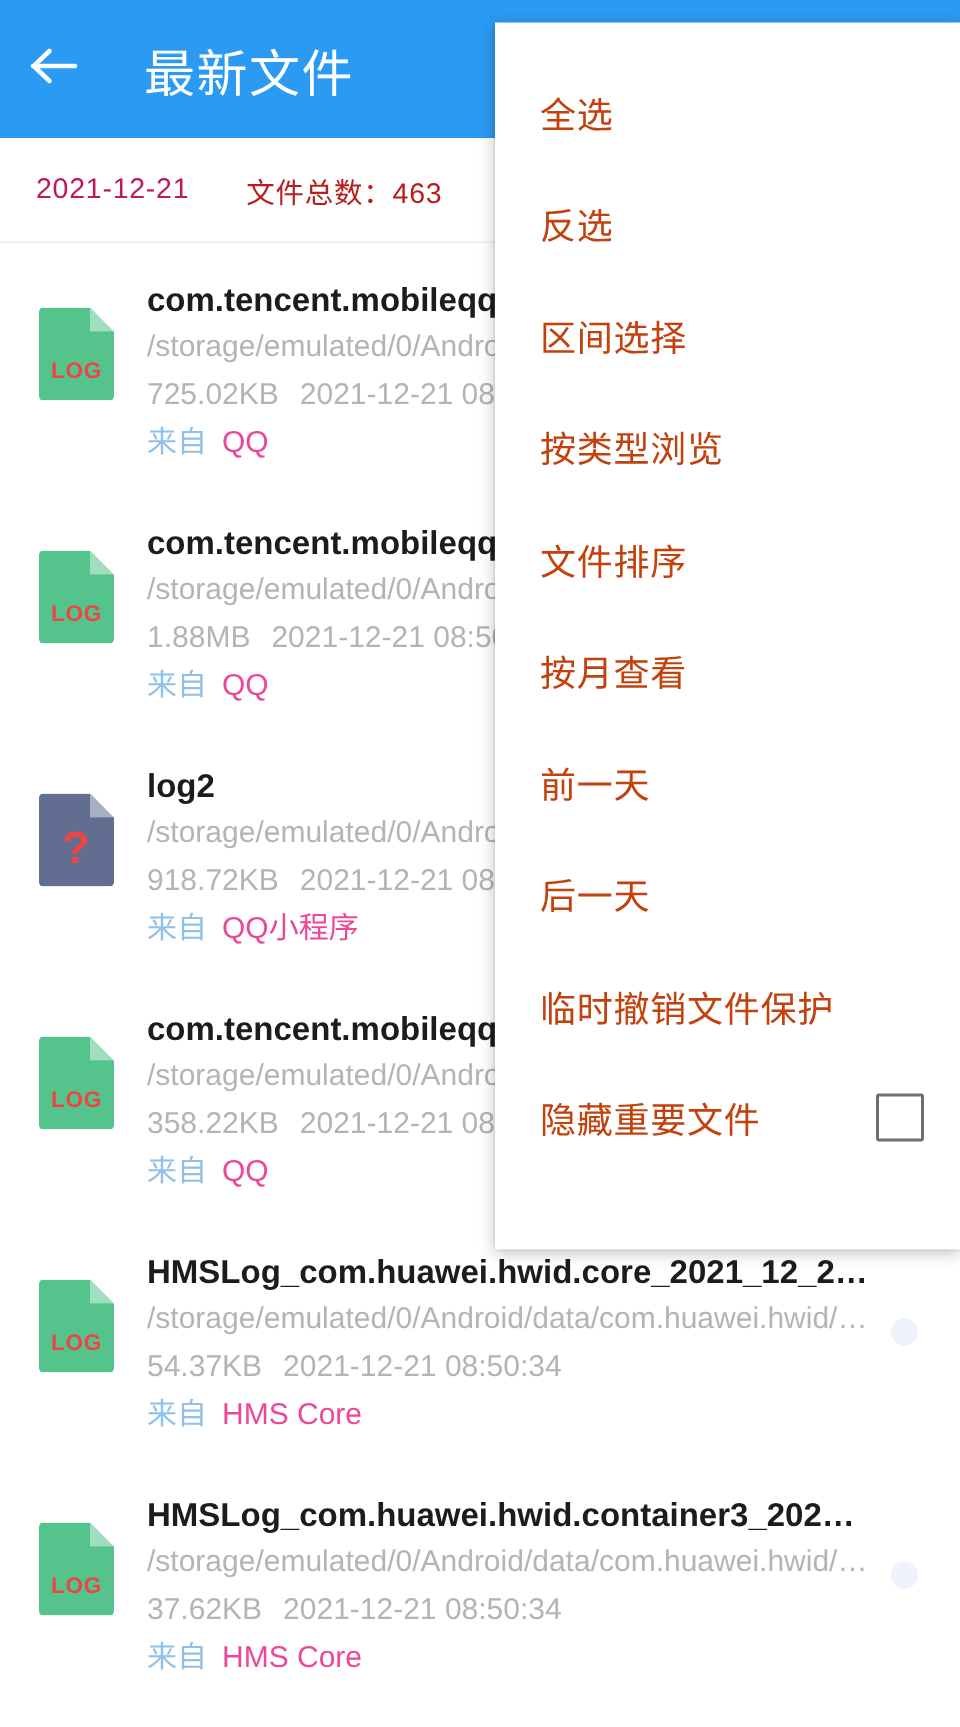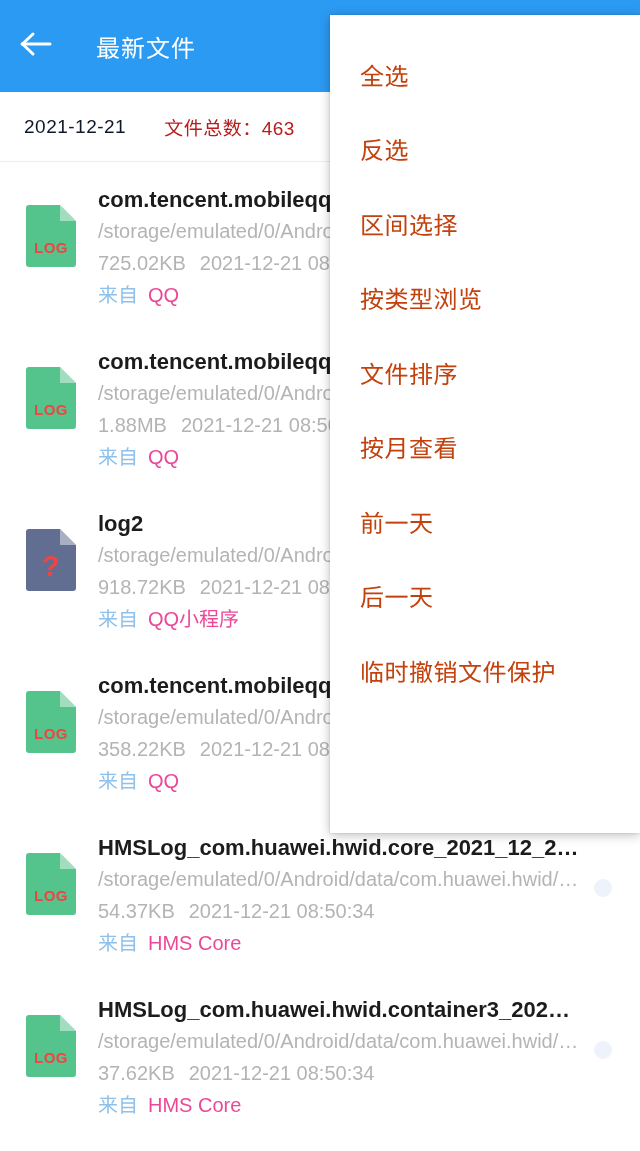--- a/index.html
+++ b/index.html
@@ -34,42 +34,42 @@
     display: flex;
     align-items: center;
     justify-content: center;
     flex: none;
   }
   .back-icon {
     display: block;
   }
   .appbar-title {
     color: #ffffff;
-    font-size: 24px;
+    font-size: 34px;
     font-weight: 400;
     letter-spacing: 1px;
     margin-left: 24px;
     white-space: nowrap;
   }
 
   
   .infobar {
     position: absolute;
     top: 92px; left: 0;
     width: 640px;
     height: 70px;
     background: #ffffff;
     border-bottom: 1px solid #ececec;
     display: flex;
     align-items: center;
     box-sizing: border-box;
     z-index: 2;
   }
   .infobar .date {
-    color: #0f172a;
+    color: #be185d;
     font-size: 19px;
     margin-left: 24px;
     letter-spacing: .5px;
     white-space: nowrap;
   }
   .infobar .total {
     color: #b91c1c;
     font-size: 19px;
     margin-left: 38px;
     letter-spacing: .5px;
@@ -355,14 +355,18 @@
   </div>
   <div class="menu-item">
     <span class="menu-label">前一天</span>
   </div>
   <div class="menu-item">
     <span class="menu-label">后一天</span>
   </div>
   <div class="menu-item">
     <span class="menu-label">临时撤销文件保护</span>
   </div>
+  <div class="menu-item">
+    <span class="menu-label">隐藏重要文件</span>
+    <span class="menu-check"></span>
+  </div>
 
 </div>
 
 </body></html>

